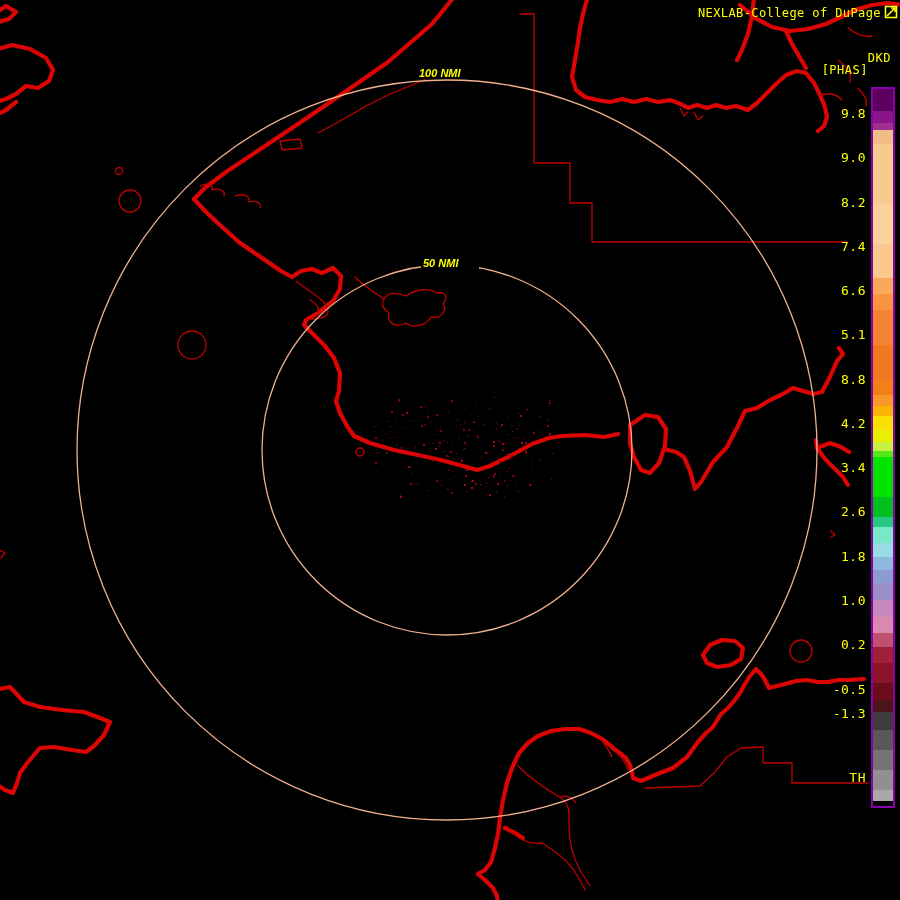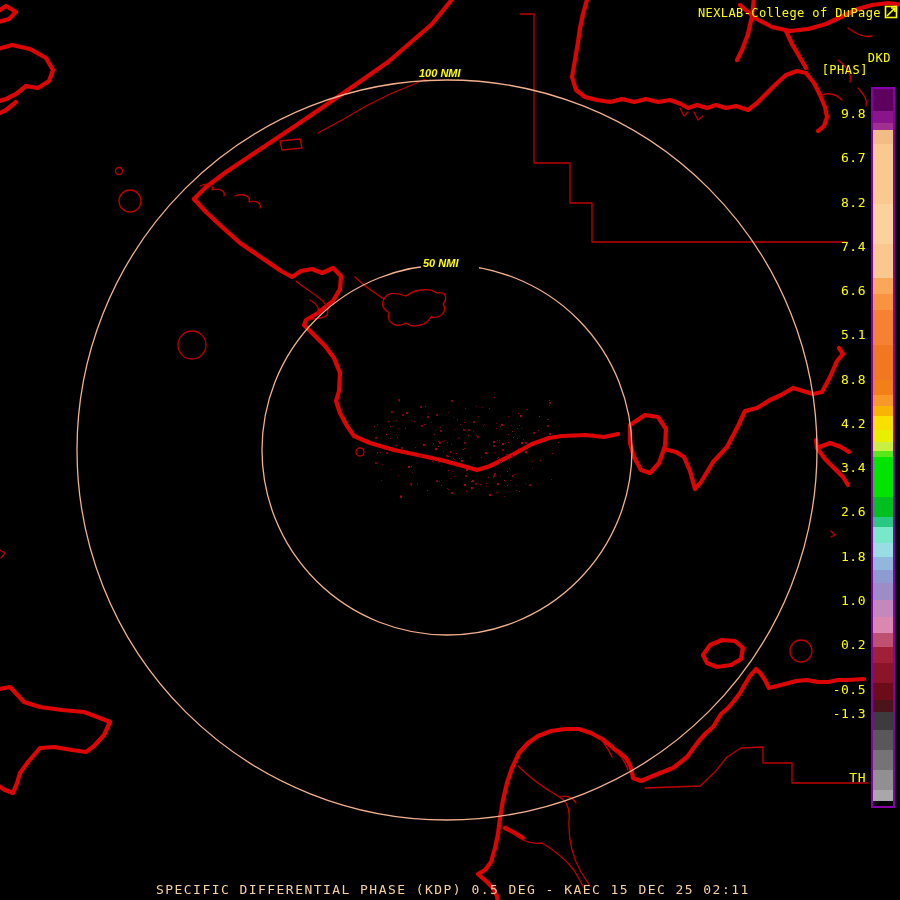--- a/index.html
+++ b/index.html
@@ -349,31 +349,30 @@
         <div class="seg" style="height: 18px; background: rgb(60, 60, 60);"></div>
         <div class="seg" style="height: 20px; background: rgb(88, 88, 88);"></div>
         <div class="seg" style="height: 20px; background: rgb(116, 116, 116);"></div>
         <div class="seg" style="height: 20px; background: rgb(144, 144, 144);"></div>
         <div class="seg" style="height: 11px; background: rgb(168, 168, 168);"></div>
         <div class="seg" style="height: 5px; background: rgb(0, 0, 0);"></div>
       </div>
   </div>
   <div id="colorbar-ticks">
       <div class="tick" style="top: 106px; color: rgb(255, 255, 0);">9.8</div>
-      <div class="tick" style="top: 150.27px; color: rgb(255, 255, 0);">6.7</div>
+      <div class="tick" style="top: 150.27px; color: rgb(255, 255, 0);">9.0</div>
       <div class="tick" style="top: 194.54px; color: rgb(255, 255, 0);">8.2</div>
       <div class="tick" style="top: 238.81px; color: rgb(255, 255, 0);">7.4</div>
       <div class="tick" style="top: 283.08px; color: rgb(255, 255, 0);">6.6</div>
       <div class="tick" style="top: 327.35px; color: rgb(255, 255, 0);">5.1</div>
       <div class="tick" style="top: 371.62px; color: rgb(255, 255, 0);">8.8</div>
       <div class="tick" style="top: 415.89px; color: rgb(255, 255, 0);">4.2</div>
       <div class="tick" style="top: 460.16px; color: rgb(255, 255, 0);">3.4</div>
       <div class="tick" style="top: 504.43px; color: rgb(255, 255, 0);">2.6</div>
       <div class="tick" style="top: 548.7px; color: rgb(255, 255, 0);">1.8</div>
       <div class="tick" style="top: 592.97px; color: rgb(255, 255, 0);">1.0</div>
       <div class="tick" style="top: 637.24px; color: rgb(255, 255, 0);">0.2</div>
       <div class="tick" style="top: 681.51px; color: rgb(255, 255, 0);">-0.5</div>
       <div class="tick" style="top: 706px; color: rgb(255, 255, 0);">-1.3</div>
       <div class="tick" style="top: 770.05px; color: rgb(255, 255, 0);">TH</div>
     </div>
 
-  <div id="status-bar" class="txt" style="color: rgb(248, 208, 160);">SPECIFIC DIFFERENTIAL PHASE (KDP) 0.5 DEG - KAEC 15 DEC 25 02:11</div>
 </div>
 
 </body></html>

